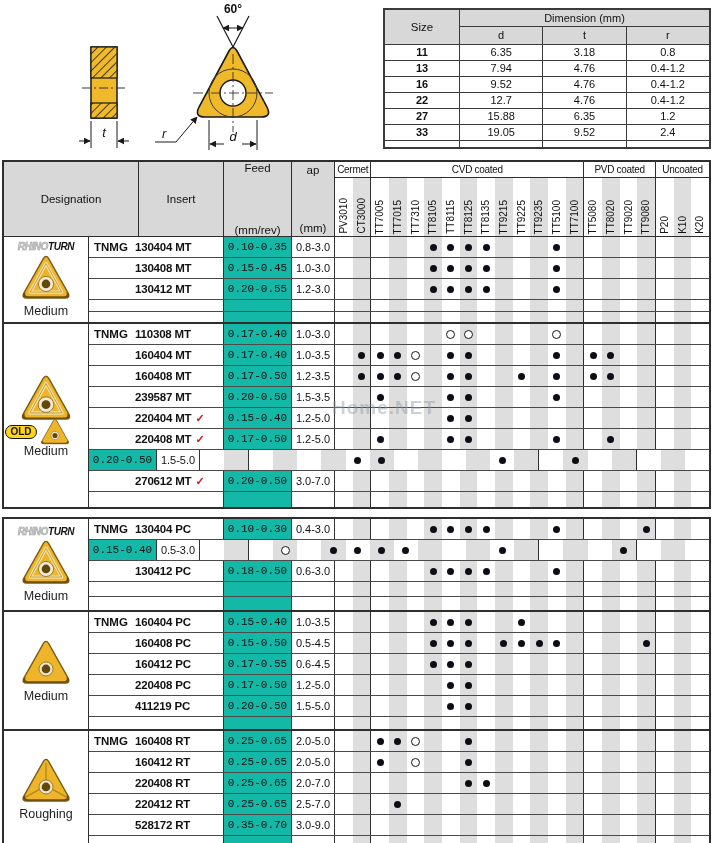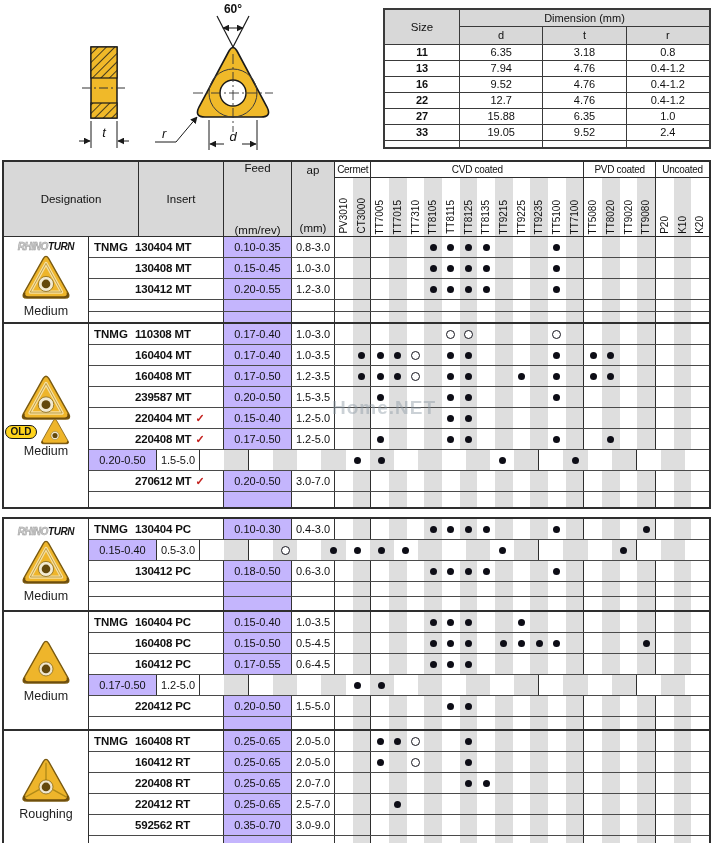--- a/index.html
+++ b/index.html
@@ -56,21 +56,21 @@
   .old-badge{background:#ffd41c;border:1.5px solid #141414;border-radius:9px;font-size:10px;font-weight:bold;
              padding:0 4px;line-height:12px;color:#141414;}
   .rows{flex:1;display:flex;flex-direction:column;}
   .trow{display:flex;flex:0 0 21px;height:21px;border-bottom:1px solid #4a4a4a;box-sizing:border-box;}
   .trow.filler{flex:1 1 auto;height:auto;}
   .rows .trow:last-child{border-bottom:none;}
   .cell-desig{width:135px;border-right:1px solid #333;display:flex;align-items:center;box-sizing:border-box;background:#fff;}
   .prefix{width:46px;padding-left:5px;font-weight:bold;font-size:11.5px;box-sizing:border-box;}
   .des{font-weight:bold;font-size:11.5px;letter-spacing:-0.2px;}
   .check{color:#c4221f;font-weight:bold;font-size:11px;margin-left:4px;}
-  .cell-feed{width:68px;border-right:1px solid #333;display:flex;align-items:center;justify-content:center;font-size:11px;box-sizing:border-box;background:#c4b5fd;}
+  .cell-feed{width:68px;border-right:1px solid #333;display:flex;align-items:center;justify-content:center;font-size:11px;box-sizing:border-box;background:#14b8a6;font-family:Liberation Mono, monospace;}
   .cell-ap{width:43px;border-right:1.5px solid #333;display:flex;align-items:center;justify-content:center;font-size:11px;box-sizing:border-box;background:#fff;}
   .cell-grades{flex:1;display:flex;}
   .cell-grades .gseg:last-child{border-right:none;}
   .gcell{flex:1;display:flex;align-items:center;justify-content:center;box-sizing:border-box;}
   .dot{width:7px;height:7px;border-radius:50%;background:#0d0d16;display:block;}
   .ring{width:7px;height:7px;border-radius:50%;border:1.4px solid #16161f;background:#fff;display:block;box-sizing:content-box;}
   .watermark{position:absolute;left:332px;top:397px;font-size:19px;font-weight:bold;
              color:rgba(140,152,164,0.45);letter-spacing:1px;z-index:6;pointer-events:none;}
 </style>
 </head>
@@ -159,21 +159,21 @@
         <div class="dt-row">
           <div class="c0">22</div>
           <div class="cx">12.7</div>
           <div class="cx">4.76</div>
           <div class="cx">0.4-1.2</div>
         </div>
         <div class="dt-row">
           <div class="c0">27</div>
           <div class="cx">15.88</div>
           <div class="cx">6.35</div>
-          <div class="cx">1.0</div>
+          <div class="cx">1.2</div>
         </div>
         <div class="dt-row">
           <div class="c0">33</div>
           <div class="cx">19.05</div>
           <div class="cx">9.52</div>
           <div class="cx">2.4</div>
         </div>
         <div class="dt-row dt-empty">
           <div class="c0"></div>
           <div class="cx"></div>
@@ -1356,20 +1356,24 @@
                     <div class="gcell shade"></div>
                   </div>
                   <div class="gseg" style="flex: 3 1 0%;">
                     <div class="gcell"></div>
                     <div class="gcell shade"></div>
                     <div class="gcell"></div>
                   </div>
                 </div>
               </div>
               <div class="trow">
+                <div class="cell-desig">
+                  <span class="prefix"></span>
+                  <span class="des">220408 PC</span>
+                </div>
                 <div class="cell-feed">0.17-0.50</div>
                 <div class="cell-ap">1.2-5.0</div>
                 <div class="cell-grades">
                   <div class="gseg" style="flex: 2 1 0%;">
                     <div class="gcell"></div>
                     <div class="gcell shade"></div>
                   </div>
                   <div class="gseg" style="flex: 12 1 0%;">
                     <div class="gcell"></div>
                     <div class="gcell shade"></div>
@@ -1397,21 +1401,21 @@
                   <div class="gseg" style="flex: 3 1 0%;">
                     <div class="gcell"></div>
                     <div class="gcell shade"></div>
                     <div class="gcell"></div>
                   </div>
                 </div>
               </div>
               <div class="trow">
                 <div class="cell-desig">
                   <span class="prefix"></span>
-                  <span class="des">220412 PC</span>
+                  <span class="des">411219 PC</span>
                 </div>
                 <div class="cell-feed">0.20-0.50</div>
                 <div class="cell-ap">1.5-5.0</div>
                 <div class="cell-grades">
                   <div class="gseg" style="flex: 2 1 0%;">
                     <div class="gcell"></div>
                     <div class="gcell shade"></div>
                   </div>
                   <div class="gseg" style="flex: 12 1 0%;">
                     <div class="gcell"></div>
@@ -1666,21 +1670,21 @@
                   <div class="gseg" style="flex: 3 1 0%;">
                     <div class="gcell"></div>
                     <div class="gcell shade"></div>
                     <div class="gcell"></div>
                   </div>
                 </div>
               </div>
               <div class="trow">
                 <div class="cell-desig">
                   <span class="prefix"></span>
-                  <span class="des">592562 RT</span>
+                  <span class="des">528172 RT</span>
                 </div>
                 <div class="cell-feed">0.35-0.70</div>
                 <div class="cell-ap">3.0-9.0</div>
                 <div class="cell-grades">
                   <div class="gseg" style="flex: 2 1 0%;">
                     <div class="gcell"></div>
                     <div class="gcell shade"></div>
                   </div>
                   <div class="gseg" style="flex: 12 1 0%;">
                     <div class="gcell"></div>

